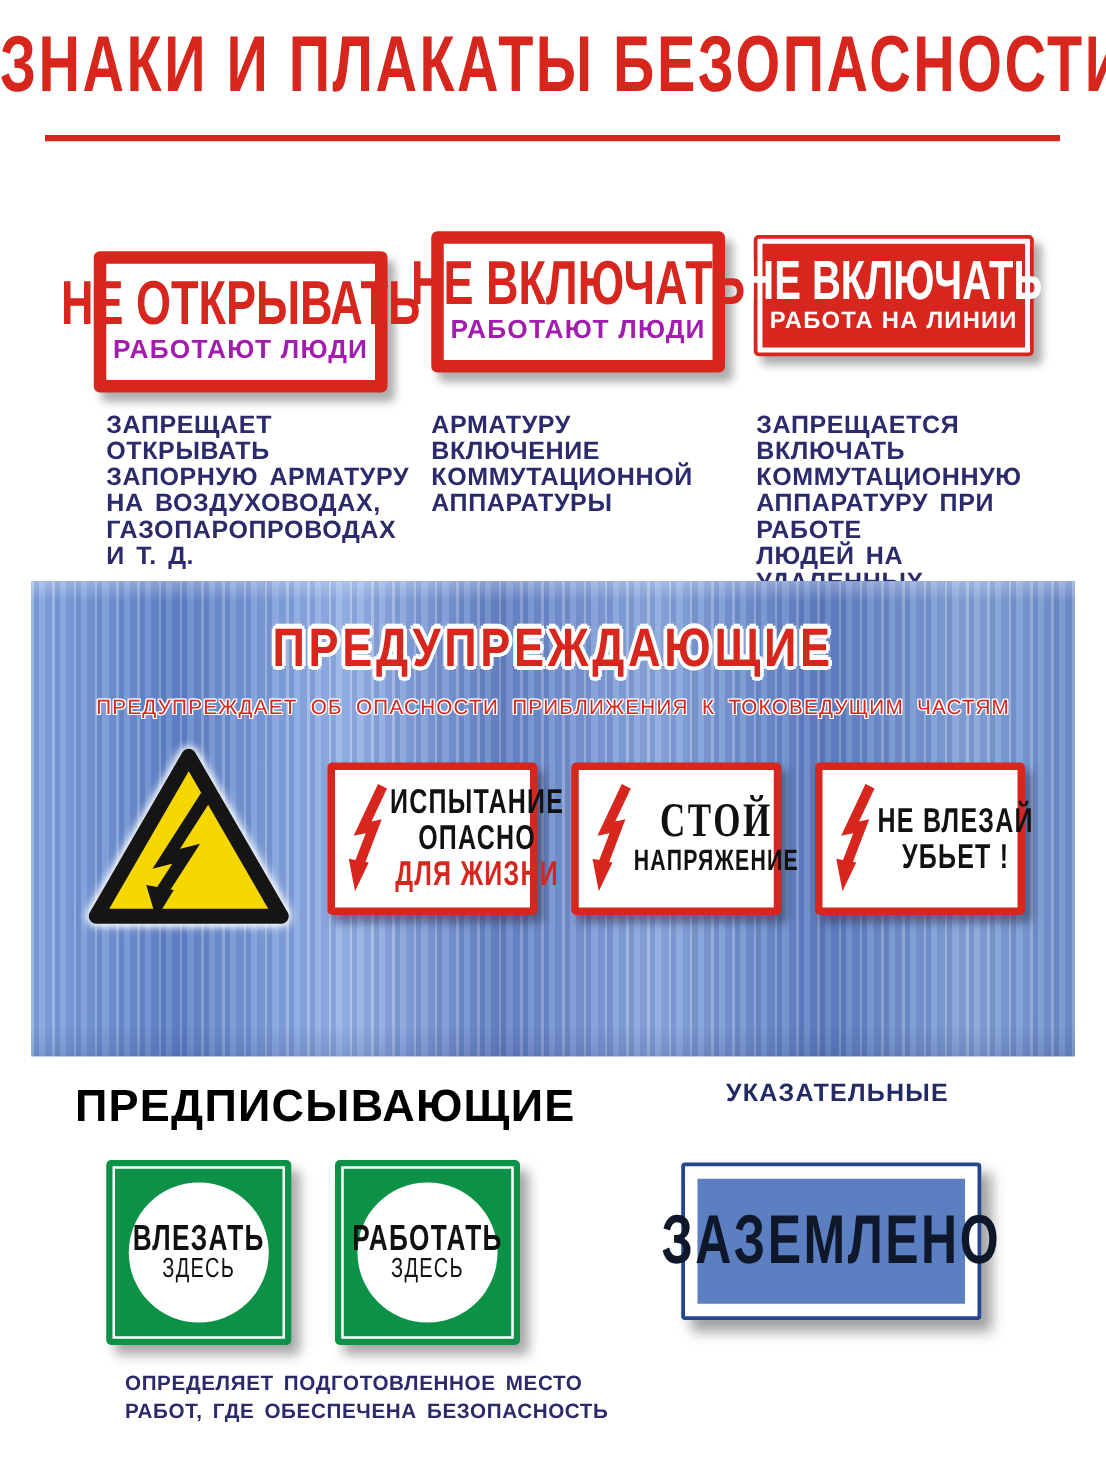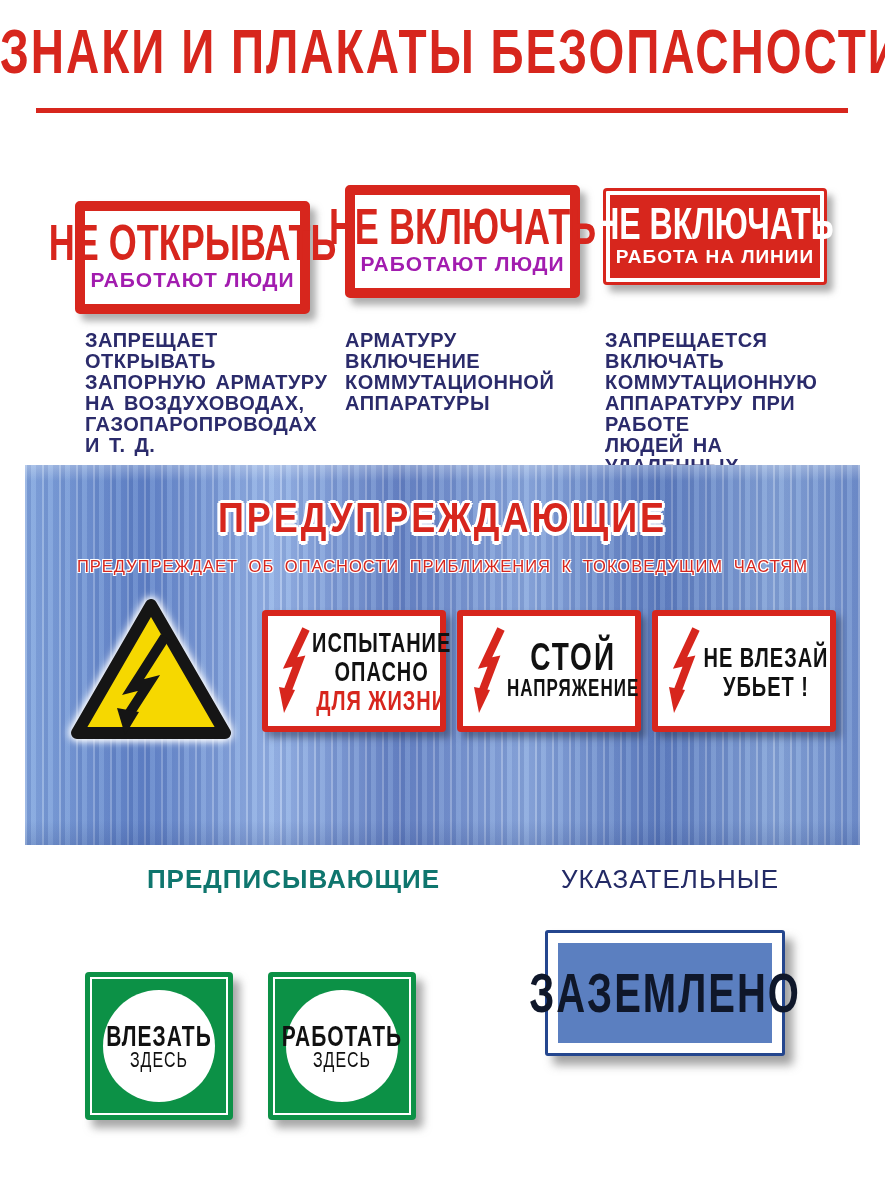--- a/index.html
+++ b/index.html
@@ -41,38 +41,38 @@
         rgba(165,195,238,0.25) 6px,rgba(165,195,238,0.25) 11px,
         rgba(90,120,190,0.20) 11px,rgba(90,120,190,0.20) 17px),
       linear-gradient(90deg,#86a8de 0%,#5d7ec3 14%,#9db9e8 30%,#647fc0 45%,#8fabdd 60%,#5a78ba 76%,#88a5d6 90%,#6e8cc8 100%);}
   .band-title{position:absolute;left:0;top:32px;width:100%;text-align:center;color:#d7261d;
     font-weight:bold;font-size:36px;letter-spacing:3px;
     text-shadow:-2px -2px 0 #fff,2px -2px 0 #fff,-2px 2px 0 #fff,2px 2px 0 #fff,0 -3px 0 #fff,0 3px 0 #fff,-3px 0 0 #fff,3px 0 0 #fff;}
   .band-sub{position:absolute;left:0;top:92px;width:100%;text-align:center;color:#d7261d;
     font-weight:normal;font-size:16.5px;letter-spacing:1px;word-spacing:5px;
     text-shadow:-1px -1px 0 #fff,1px -1px 0 #fff,-1px 1px 0 #fff,1px 1px 0 #fff,0 -1px 0 #fff,0 1px 0 #fff;}
   .triangle-wrap{position:absolute;left:42px;top:130px;}
-  .wsign{position:absolute;top:145px;width:184px;height:122px;background:#fff;
+  .wsign{position:absolute;top:145px;width:168px;height:122px;background:#fff;
     border:6px solid #d7261d;border-radius:4px;box-sizing:border-box;
     box-shadow:5px 6px 7px rgba(50,60,90,0.55);display:flex;align-items:center;}
   .wsign .bolt{margin-left:8px;flex:0 0 auto;}
   .wsign .lines{flex:1;display:flex;flex-direction:column;align-items:center;justify-content:center;gap:9px;}
   .wsign .wl{color:#111;font-weight:bold;font-size:20px;line-height:20px;letter-spacing:1px;}
-  .wsign .wl-big{font-size:28px;line-height:26px;letter-spacing:2px;}
+  .wsign .wl-big{font-size:28px;line-height:26px;letter-spacing:2px;font-family:Liberation Serif, serif;}
   .wsign .wl-small{font-size:17px;line-height:18px;}
   .wsign .wl-red{color:#d7261d;}
 
   
   .hdr-green{position:absolute;left:60px;top:864px;width:380px;text-align:right;
-    color:#0f766e;font-weight:bold;font-size:26px;letter-spacing:1px;}
+    color:#000000;font-weight:bold;font-size:36px;letter-spacing:1px;}
   .hdr-navy{position:absolute;left:520px;top:864px;width:300px;text-align:center;
-    color:#232a66;font-weight:normal;font-size:26px;letter-spacing:1px;}
+    color:#232a66;font-weight:bold;font-size:20px;letter-spacing:1px;}
 
   .gsign{position:absolute;top:928px;width:148px;height:148px;background:#0c9146;border-radius:4px;
-    box-shadow:7px 8px 9px rgba(110,110,110,0.6);margin-top:44px;}
+    box-shadow:7px 8px 9px rgba(110,110,110,0.6);}
   .gsign .gframe{position:absolute;left:5px;top:5px;right:5px;bottom:5px;border:2px solid #fff;}
   .gsign .gcircle{position:absolute;left:50%;top:50%;width:112px;height:112px;margin:-56px 0 0 -56px;
     background:#fff;border-radius:50%;display:flex;flex-direction:column;align-items:center;
     justify-content:center;gap:6px;}
   .gsign .gl1{color:#111;font-weight:bold;font-size:21px;line-height:20px;letter-spacing:1px;}
   .gsign .gl2{color:#111;font-weight:normal;font-size:16px;line-height:15px;letter-spacing:1px;}
 
   .bsign{position:absolute;left:545px;top:930px;width:240px;height:126px;background:#fff;
     border:3px solid #24468e;border-radius:3px;box-sizing:border-box;padding:10px;
     box-shadow:8px 9px 10px rgba(100,100,100,0.6);}
@@ -193,14 +193,16 @@
       <div class="gl2"><span class="cond">ЗДЕСЬ</span></div>
     </div>
   </div>
 
   <div class="bsign">
     <div class="binner">
       <div class="btext"><span class="cond">ЗАЗЕМЛЕНО</span></div>
     </div>
   </div>
 
+  <div class="bottom-desc">ОПРЕДЕЛЯЕТ ПОДГОТОВЛЕННОЕ МЕСТО
+РАБОТ, ГДЕ ОБЕСПЕЧЕНА БЕЗОПАСНОСТЬ</div>
 
 </div>
 
 </body></html>

